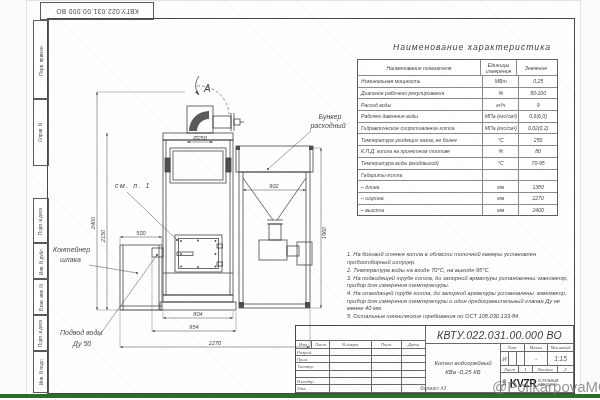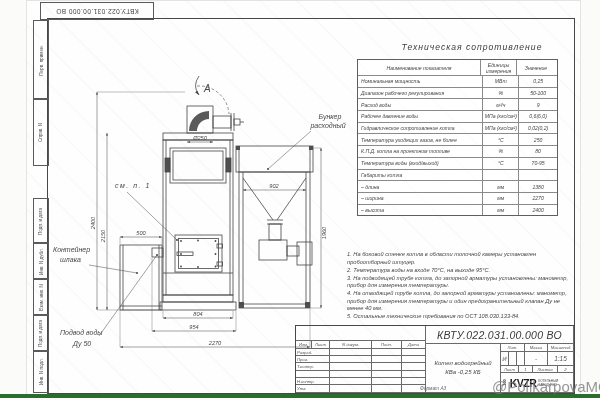--- a/index.html
+++ b/index.html
@@ -225,21 +225,21 @@
     <line x1="42" y1="247" x2="90" y2="255" stroke="#474747" stroke-width="0.5"></line>
     <circle cx="90" cy="255" r="1" fill="#474747"></circle>
 
     <text x="13" y="317">Подвод воды</text>
     <text x="26" y="328">Ду 50</text>
     <line x1="52" y1="318" x2="110" y2="237" stroke="#474747" stroke-width="0.5"></line>
     <circle cx="110" cy="237" r="1" fill="#474747"></circle>
   </g>
 </svg>
 
-<div class="abs spec-title gost">Техническая сопротивление</div>
+<div class="abs spec-title gost">Наименование характеристика</div>
 <div class="abs spec gost">
   <div class="srow hdr">
     <div class="sc sc1">Наименование показателя</div>
     <div class="sc sc2">Единицы измерения</div>
     <div class="sc sc3">Значение</div>
   </div>
   <div class="srow">
       <div class="sc sc1">Номинальная мощность</div>
       <div class="sc sc2">МВт</div>
       <div class="sc sc3">0,25</div>

